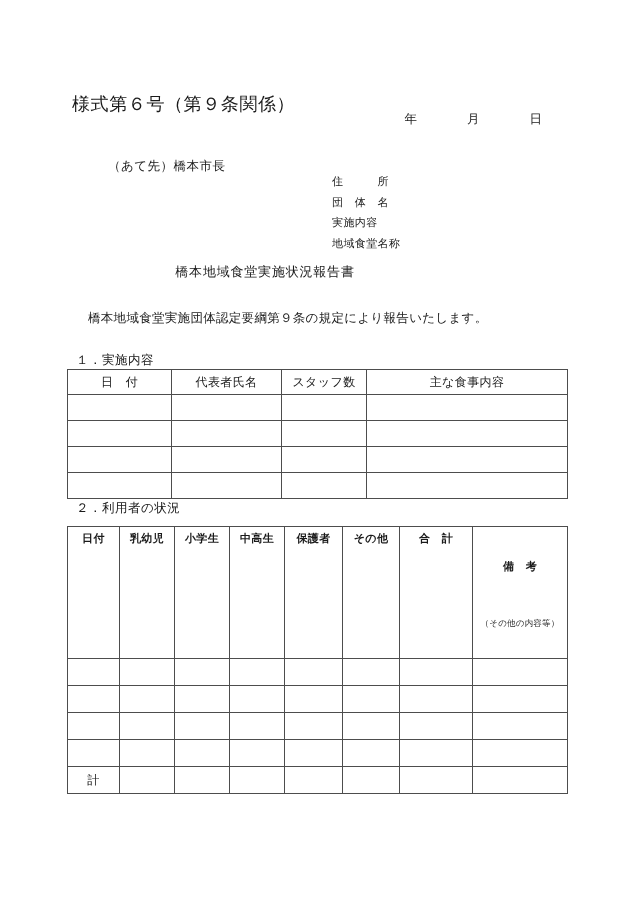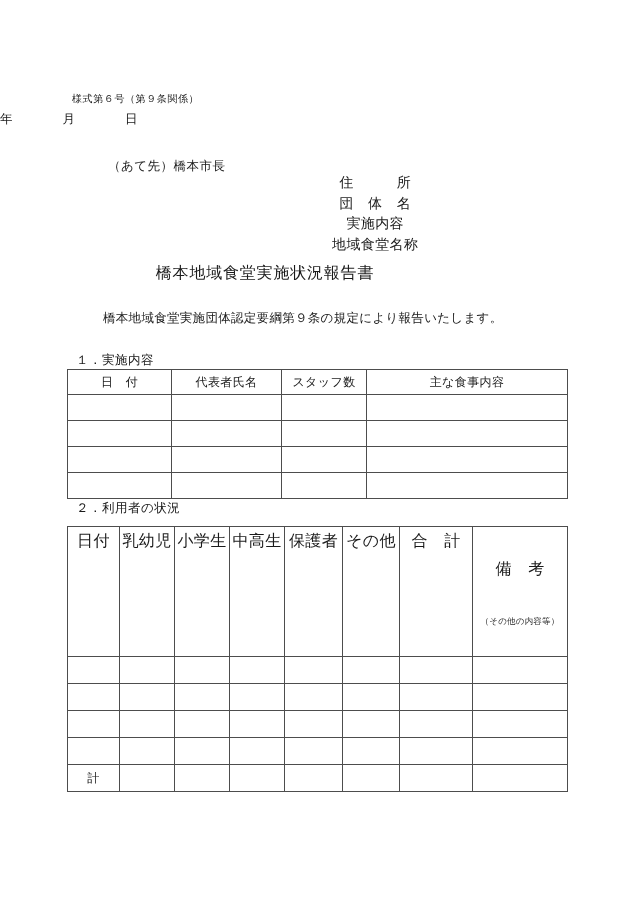--- a/index.html
+++ b/index.html
@@ -22,78 +22,77 @@
     height: 903px;
     background: #ffffff;
     box-sizing: border-box;
   }
 
   
   .form-no {
     position: absolute;
     left: 72px;
     top: 92px;
-    font-size: 10px;
+    font-size: 18px;
     letter-spacing: 0.6px;
     white-space: pre;
   }
   .date-line {
     position: absolute;
     left: 0;
     top: 111px;
     width: 630px;
+    text-align: right;
     padding-right: 88px;
     box-sizing: border-box;
     font-size: 12.5px;
     white-space: pre;
     font-family: Liberation Mono, monospace;
   }
   .addressee {
     position: absolute;
     left: 92px;
     top: 158px;
     font-size: 12.5px;
     letter-spacing: 0.5px;
     white-space: pre;
     margin-left: 16px;
   }
 
   .applicant-block {
     position: absolute;
     left: 332px;
     top: 172px;
-    font-size: 14px;
+    font-size: 11px;
     line-height: 20.5px;
-    text-align: center;
   }
   .applicant-block div {
     white-space: pre;
     letter-spacing: 0.4px;
   }
 
   
   .doc-title {
     position: absolute;
     left: 0;
     top: 263px;
     width: 530px;
     text-align: center;
-    font-size: 16px;
+    font-size: 13px;
     letter-spacing: 0.8px;
   }
 
   
   .lead {
     position: absolute;
     left: 88px;
     top: 310px;
     font-size: 12.5px;
     letter-spacing: 0.3px;
     white-space: pre;
-    margin-left: 15px;
   }
 
   
   .sec-heading {
     position: absolute;
     font-size: 12.5px;
     letter-spacing: 0.5px;
     white-space: pre;
   }
   #sec1-heading { left: 76px; top: 352px; text-align: right; }
@@ -130,28 +129,29 @@
   
   #table-riyosha {
     left: 67px;
     top: 526px;
     width: 500px;
   }
   #table-riyosha td { height: 26px; }
   #table-riyosha tr.head td { height: 40px; vertical-align: top; padding-top: 4px; }
   .head-main {
     display: block;
-    font-size: 16px;
+    font-size: 11px;
     letter-spacing: 0.4px;
+    font-weight: bold;
   }
   .head-sub {
     display: block;
     font-size: 8.5px;
     letter-spacing: 0.2px;
-    margin-top: 8px;
+    margin-top: 16px;
     color: #2b2b2b;
   }
   .cell-total-label { font-size: 12px; }
 </style>
 </head>
 <body>
 
 <div class="page">
 
   <div class="form-no">様式第６号（第９条関係）</div>

